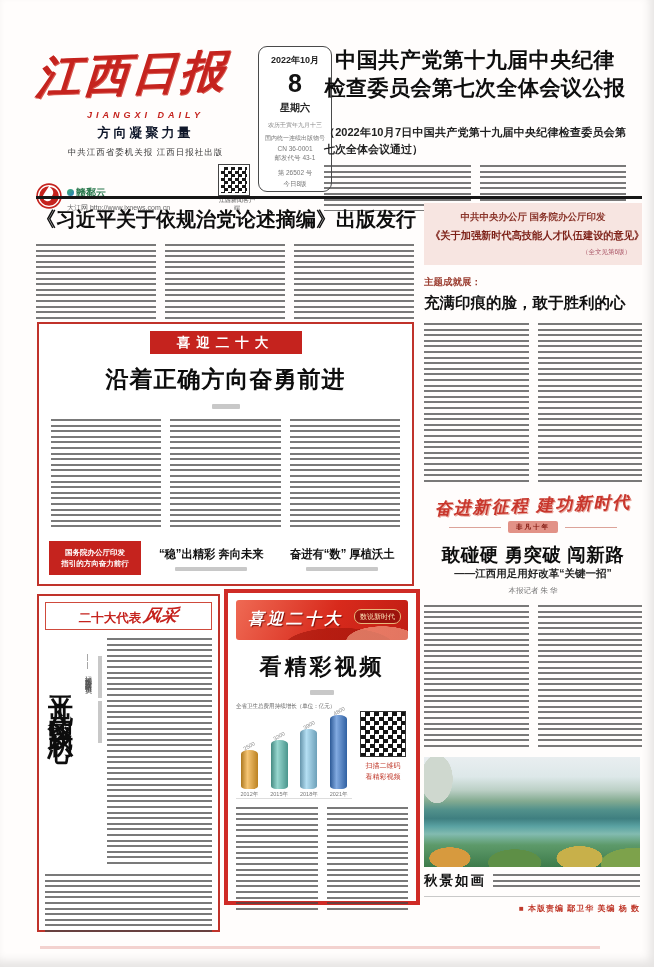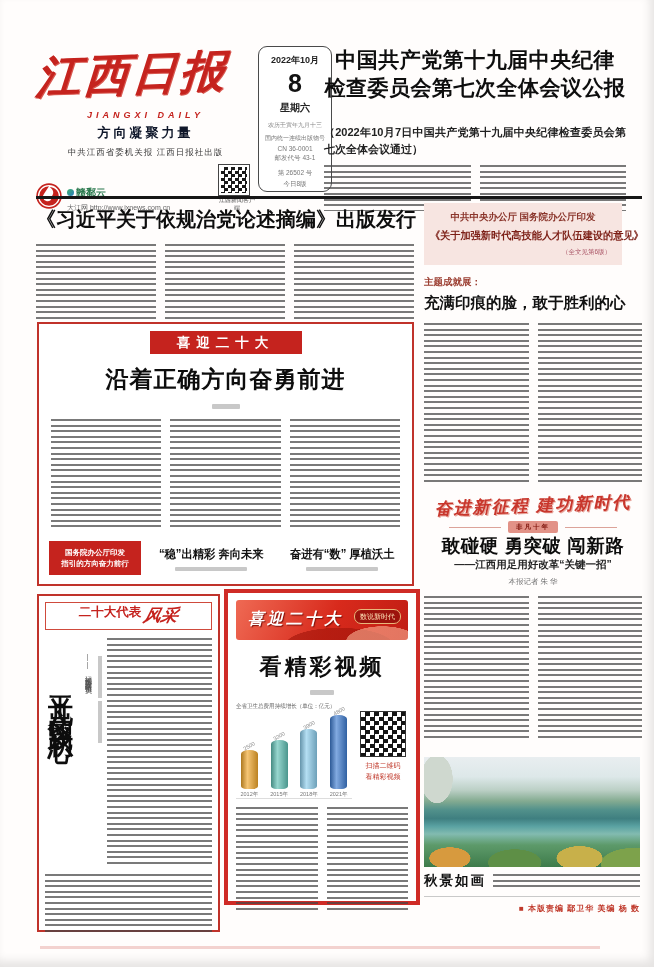--- a/index.html
+++ b/index.html
@@ -45,21 +45,21 @@
   .lead-end { font-size:6.5px; color:#555; text-align:right; margin-top:3px; }
 
   .rule { left:36px; top:196px; width:606px; border-top:3px solid #161616; }
 
   
   .pubsec { left:36px; top:206px; width:378px; }
   .pub-h { font-size:20px; font-weight:900; color:#0e0e0e; white-space:nowrap; letter-spacing:0; }
   .pub-cols { margin-top:11px; height:78px; }
 
   
-  .notice { left:424px; top:203px; width:198px; height:62px; background:#f7e5e1; text-align:center; padding:8px 3px 0; }
+  .notice { left:424px; top:203px; width:218px; height:62px; background:#f7e5e1; text-align:center; padding:8px 3px 0; }
   .nt1 { font-size:9.5px; font-weight:700; color:#8a342a; }
   .nt2 { font-size:10.5px; font-weight:900; color:#7c1f16; margin-top:5px; white-space:nowrap; transform:scaleX(.97); }
   .nt3 { font-size:6.5px; color:#a56; text-align:right; margin-top:5px; padding-right:8px; }
 
   
   .theme { left:424px; top:276px; width:218px; }
   .th-k { font-size:9.5px; font-weight:700; color:#9a3b2e; }
   .th-h { font-size:15.5px; font-weight:900; color:#121212; margin-top:4px; white-space:nowrap; }
   .th-cols { margin-top:9px; height:162px; }
 
@@ -70,21 +70,21 @@
   .b1-by { margin:9px auto 0; width:28px; }
   .b1-cols { margin:10px 12px 0; height:108px; }
   .b1-strip { position:absolute; left:10px; right:10px; bottom:9px; display:flex; align-items:center; gap:10px; }
   .b1-redbox { width:92px; height:34px; background:#c5231e; color:#fff; font-size:7.5px; font-weight:700; display:flex; flex-direction:column; justify-content:center; text-align:center; line-height:1.5; flex:none; }
   .b1-hg { flex:1; text-align:center; }
   .b1-hg-t { font-size:12px; font-weight:900; color:#111; white-space:nowrap; transform:scaleX(.94); }
   .b1-hg .bl { width:72px; margin:4px auto 0; height:4px; }
 
   
   .daibiao { left:37px; top:594px; width:183px; height:338px; border:2.5px solid #c0322a; background:#fff; padding:6px; }
-  .db-labelbar { border:1.5px solid #cf4a3c; padding:1px 4px 2px; display:flex; align-items:flex-start; justify-content:center; gap:3px; }
+  .db-labelbar { border:1.5px solid #cf4a3c; padding:1px 4px 2px; display:flex; align-items:flex-end; justify-content:center; gap:3px; }
   .db-l1 { font-size:12.5px; font-weight:900; color:#c5231e; }
   .db-l2 { font-size:17px; font-weight:900; font-style:italic; color:#c5231e; transform:skewX(-14deg); }
   .db-content { position:relative; display:flex; gap:5px; margin-top:8px; height:228px; }
   .db-vh { writing-mode:vertical-rl; font-size:25px; font-weight:900; color:#0d0d0d; letter-spacing:7px; margin-top:38px; }
   .db-vsub { writing-mode:vertical-rl; font-size:7px; color:#555; margin-top:16px; height:150px; letter-spacing:1px; }
   .db-vby { writing-mode:vertical-rl; margin-top:18px; display:flex; gap:3px; }
   .db-vby span { display:block; width:4px; height:42px; background:#9a9a9a; opacity:.55; }
   .db-fill { flex:1; }
   .db-bottom { margin-top:8px; height:60px; }
 
@@ -112,21 +112,21 @@
   .zy-qr { width:44px; height:44px; margin:0 auto; background:repeating-conic-gradient(#151515 0 25%, #fff 0 50%) 0 0/9px 9px; outline:1px solid #333; }
   .zy-qrcap { font-size:7px; color:#c0392b; margin-top:5px; line-height:1.5; }
   .zy-cols { margin-top:8px; height:104px; }
 
   
   .fenjin { left:424px; top:494px; width:218px; }
   .fj-banner { text-align:center; font-size:17px; font-weight:900; font-style:italic; color:#c8362c; letter-spacing:2px; transform:rotate(-2deg); text-shadow:1px 1px 0 #e8a79e; white-space:nowrap; }
   .fj-strip { display:flex; align-items:center; justify-content:center; gap:7px; margin-top:4px; }
   .fj-strip .ln { flex:0 0 52px; border-top:1px solid #dca399; }
   .fj-chip { background:#e29287; color:#7c1209; font-size:6.5px; font-weight:700; padding:1.5px 8px; border-radius:2px; letter-spacing:2px; }
-  .fj-h { font-size:18.5px; font-weight:900; text-align:center; color:#0d0d0d; white-space:nowrap; letter-spacing:.5px; }
+  .fj-h { font-size:18.5px; font-weight:900; text-align:center; color:#0d0d0d; margin-top:9px; white-space:nowrap; letter-spacing:.5px; }
   .fj-sub { font-size:10.5px; font-weight:700; color:#242424; text-align:center; margin-top:0; white-space:nowrap; }
   .fj-by { font-size:7.5px; color:#777; text-align:center; margin-top:5px; }
   .fj-cols { margin-top:9px; height:146px; }
 
   
   .photo { left:424px; top:757px; width:216px; height:110px;
     background:
       radial-gradient(34px 18px at 12% 92%, #d79a3e 0 60%, transparent 61%),
       radial-gradient(44px 22px at 42% 96%, #5e8f46 0 60%, transparent 61%),
       radial-gradient(38px 20px at 72% 92%, #c8b04a 0 60%, transparent 61%),

